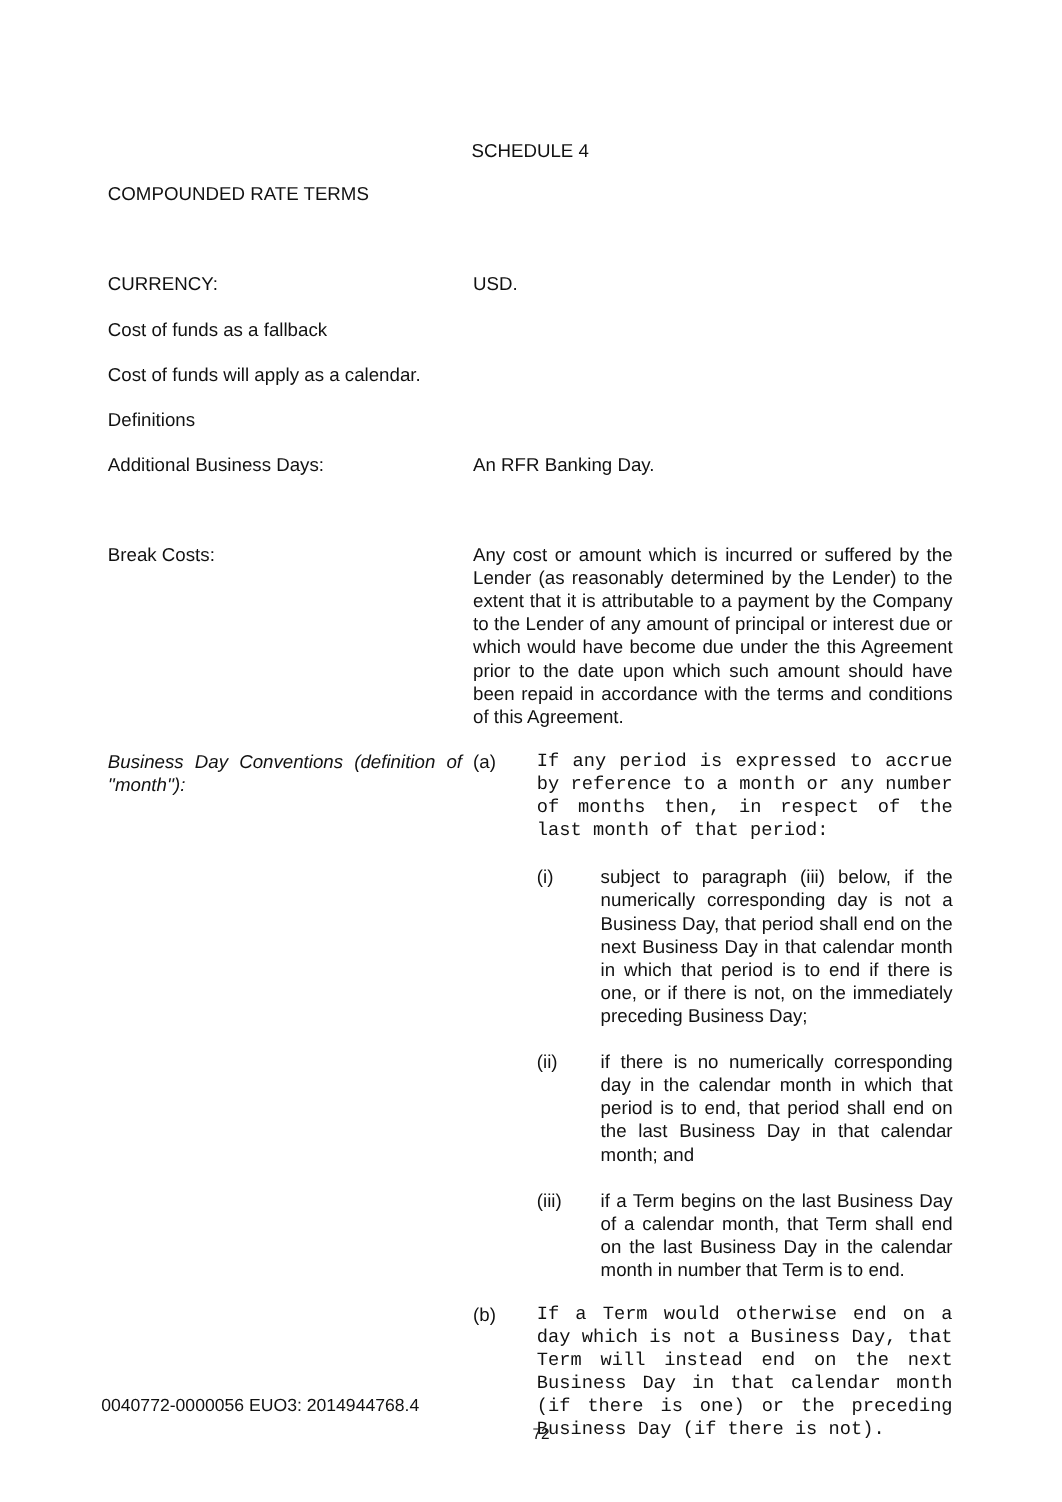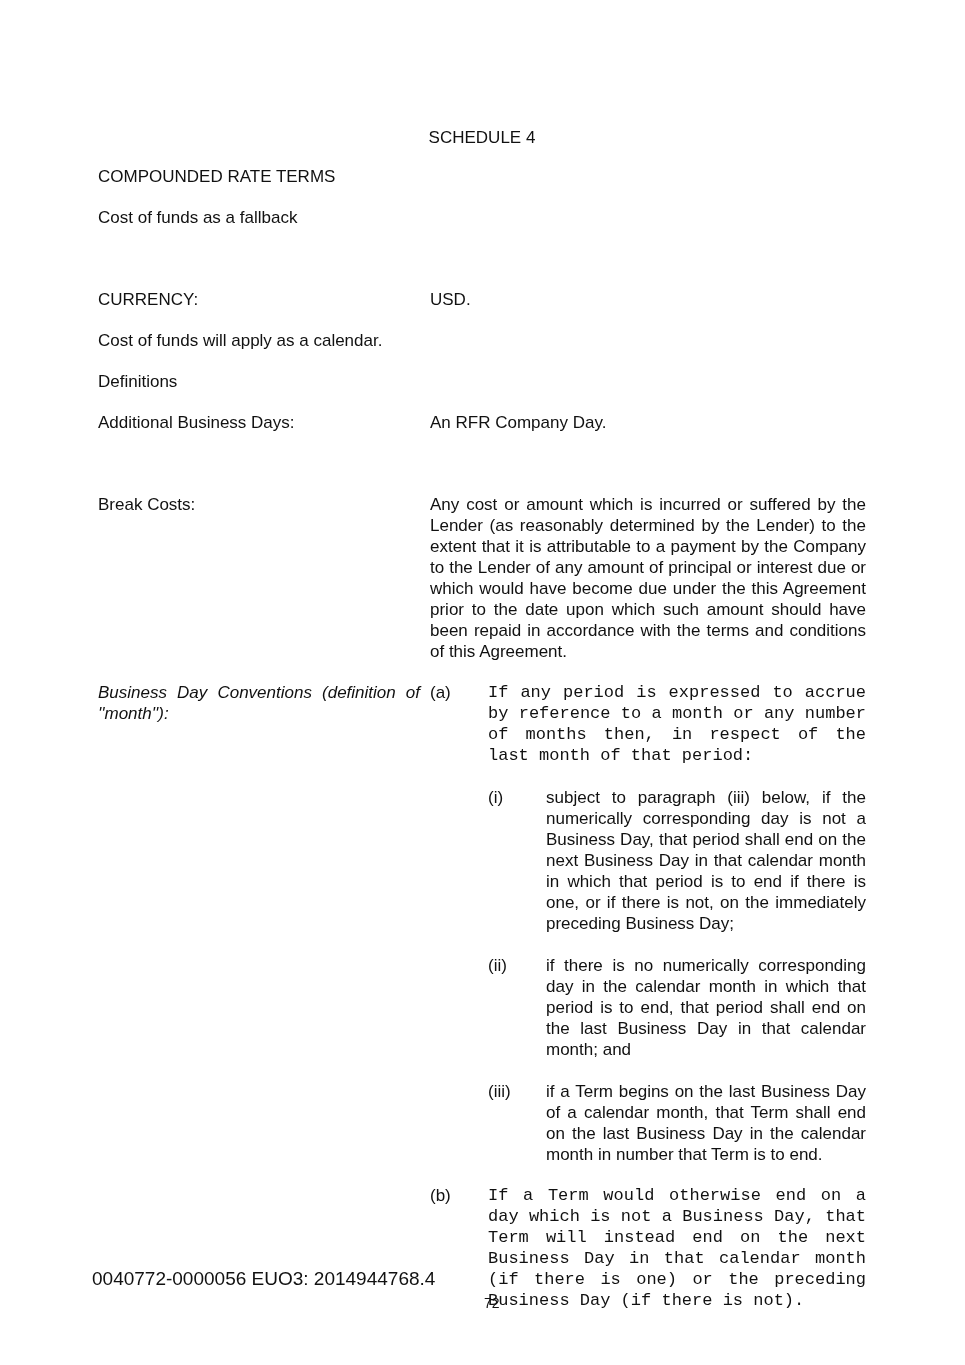--- a/index.html
+++ b/index.html
@@ -29,54 +29,54 @@
 
   .bdc-right { width: 436px; flex: none; margin-left: 10px; }
   .bdc-item { display: flex; margin-top: 20px; }
   .bdc-item.first { margin-top: 0; }
   .marker { width: 58px; flex: none; }
   .bdc-text { width: 378px; flex: none; text-align: justify; font-family: Liberation Mono, monospace; }
   .bdc-sub { display: flex; margin-left: 58px; margin-top: 21px; }
   .sub-marker { width: 58px; flex: none; }
   .sub-text { width: 320px; flex: none; text-align: justify; }
 
-  .footer-ref  { position: absolute; left: 92px;  top: 1270px; font-size: 19px; line-height: 17px; }
+  .footer-ref  { position: absolute; left: 92px;  top: 1270px; font-size: 16px; line-height: 17px; }
   .footer-page { position: absolute; left: 484px; top: 1270px; font-size: 14px; line-height: 17px; margin-top: 25px; }
 </style>
 </head>
 <body>
 
 <div class="page">
 
   <div class="doc-title">SCHEDULE 4</div>
   <div class="doc-subtitle">COMPOUNDED RATE TERMS</div>
 
+  <div class="row mt-large">
+    <div class="label">CURRENCY:</div>
+    <div class="value">USD.</div>
+  </div>
+
   <div class="row">
     <div class="label">Cost of funds as a fallback</div>
     <div class="value"></div>
-  </div>
-
-  <div class="row mt-large">
-    <div class="label">CURRENCY:</div>
-    <div class="value">USD.</div>
   </div>
 
   <div class="row">
     <div class="label">Cost of funds will apply as a calendar.</div>
     <div class="value"></div>
   </div>
 
   <div class="row">
     <div class="label">Definitions</div>
     <div class="value"></div>
   </div>
 
   <div class="row">
     <div class="label">Additional Business Days:</div>
-    <div class="value">An RFR Company Day.</div>
+    <div class="value">An RFR Banking Day.</div>
   </div>
 
   <div class="row mt-large">
     <div class="label">Break Costs:</div>
     <div class="value justify">Any cost or amount which is incurred or suffered by the Lender (as reasonably determined by the Lender) to the extent that it is attributable to a payment by the Company to the Lender of any amount of principal or interest due or which would have become due under the this Agreement prior to the date upon which such amount should have been repaid in accordance with the terms and conditions of this Agreement.</div>
   </div>
 
   <div class="row">
     <div class="label justify">Business Day Conventions (definition of ''month''):</div>
     <div class="bdc-right">

